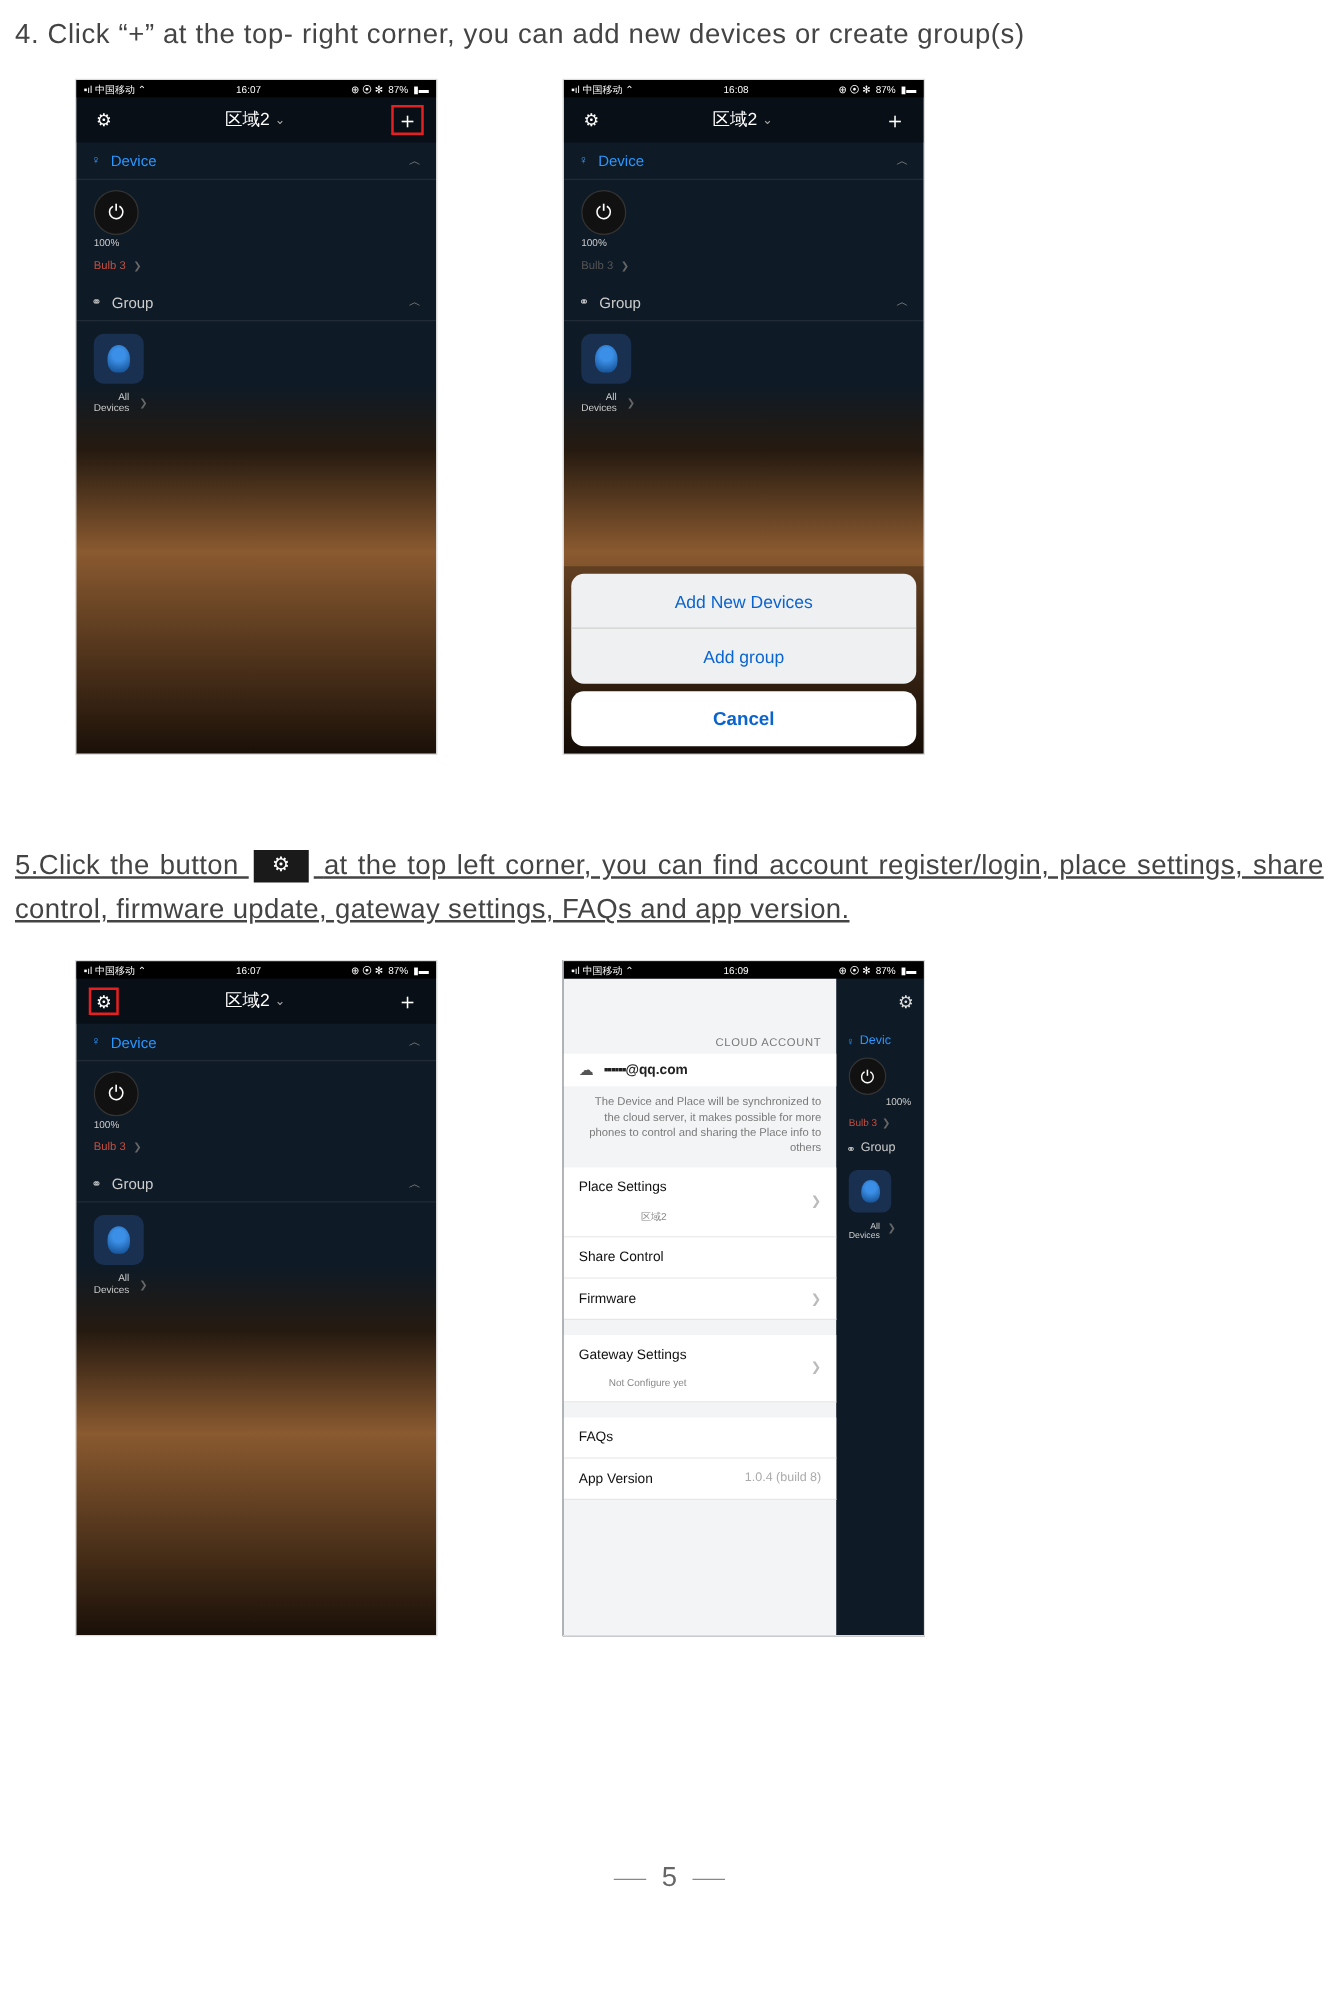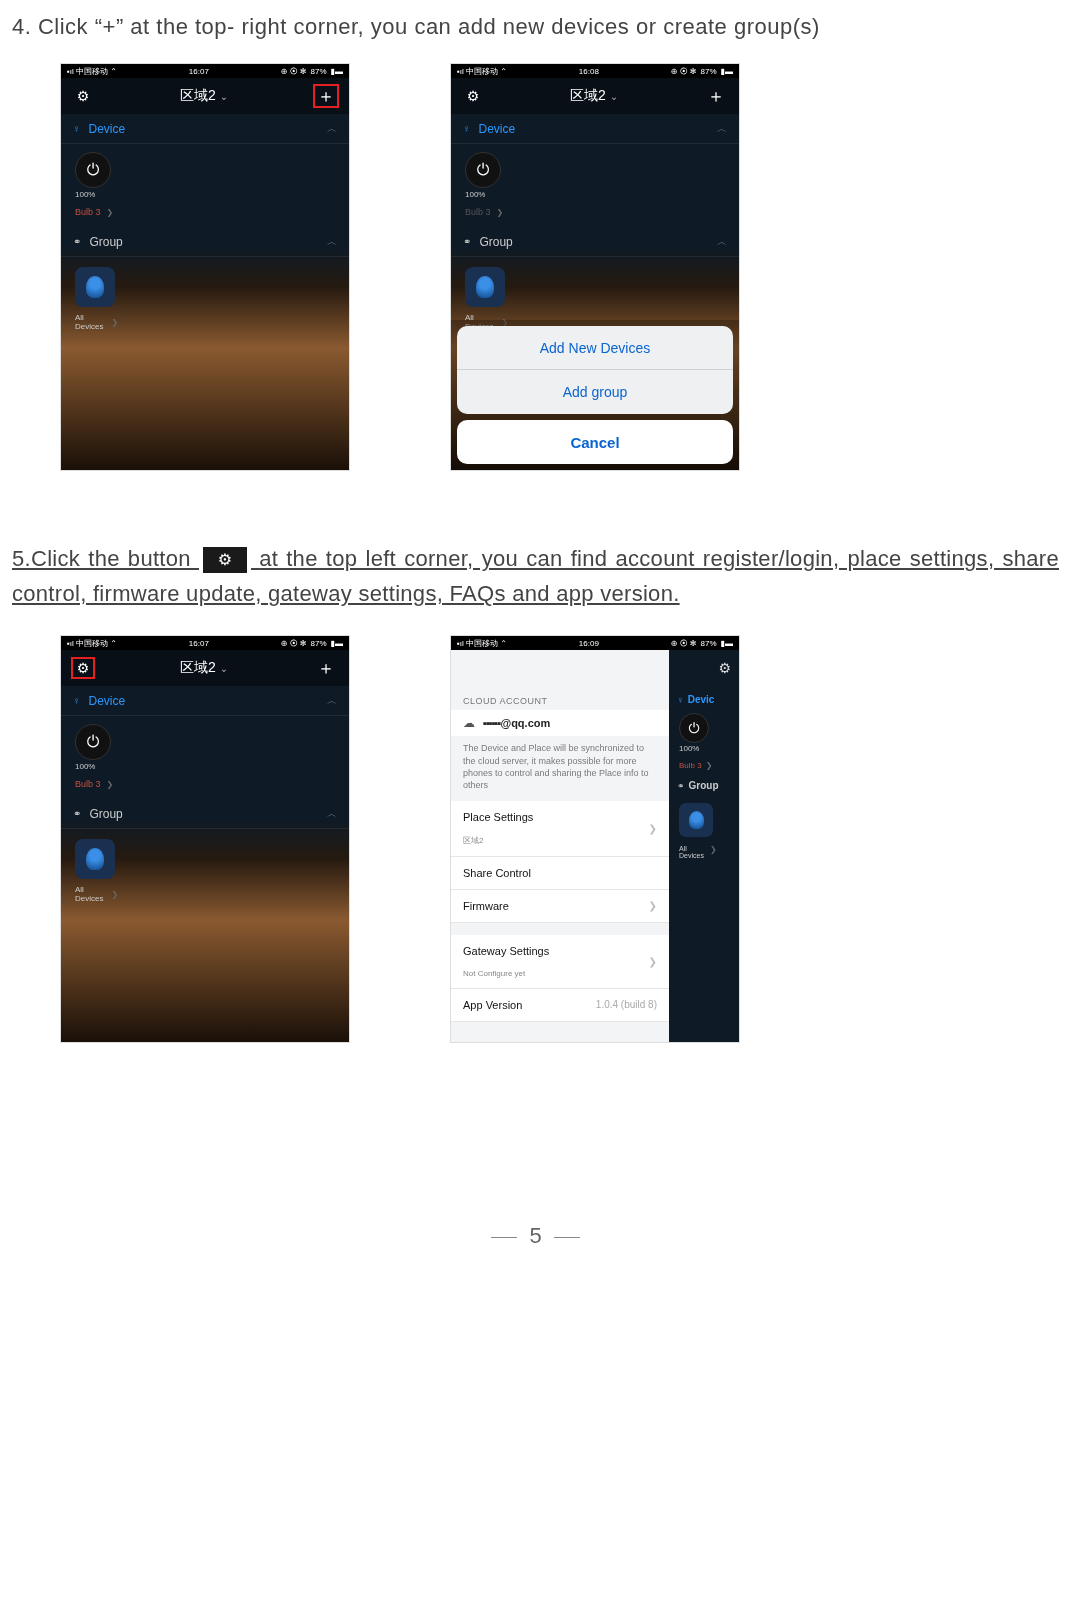--- a/index.html
+++ b/index.html
@@ -18,27 +18,28 @@
     line-height: 1.5;
   }
   .row {
     display: flex;
     justify-content: flex-start;
     gap: 100px;
     padding: 0 60px 40px;
   }
   .phone {
     width: 290px;
-    height: 408px;
+    height: 541px;
     border: 1px solid #ddd;
     position: relative;
     overflow: hidden;
     color: #fff;
     background: linear-gradient(180deg, #0e1a26 0%, #0e1a26 45%, #261a10 55%, #8a5a30 70%, #1a1008 100%);
     font-size: 10px;
+    text-align: right;
   }
   .statusbar {
     display: flex;
     justify-content: space-between;
     align-items: center;
     height: 14px;
     padding: 0 6px;
     font-size: 8px;
     background: #000;
     color: #fff;
@@ -136,21 +137,21 @@
     display: inline-flex; align-items: center; justify-content: center;
     width: 44px; height: 26px; background: #1a1a1a; color: #fff;
     font-size: 16px; vertical-align: middle; margin: 0 4px;
   }
   .drawer-underlay {
     position: absolute; right: 0; top: 14px; bottom: 0; width: 70px;
     background: #0e1a26;
     overflow: hidden;
     font-size: 9px;
   }
-  .drawer-underlay .sh-text { font-size: 10px; font-weight: bold; }
+  .drawer-underlay .sh-text { font-size: 10px; }
   .drawer-panel {
     position: absolute; left: 0; top: 14px; bottom: 0; right: 70px;
     background: #f3f4f6; color: #222;
   }
   .drawer-panel .pad { padding: 10px 12px 4px; }
   .cloud-label { font-size: 9px; color: #777; letter-spacing: 0.5px; }
   .email-row { display: flex; align-items: center; gap: 8px; padding: 6px 12px; background: #fff; }
   .cloud-icon { font-size: 12px; color: #555; }
   .email-text { font-size: 11px; font-weight: 600; }
   .redact { letter-spacing: -1px; }
@@ -448,20 +449,24 @@
         <span class="ri-title">Firmware</span>
         <span class="ri-arrow">❯</span>
       </div>
       <div class="row-item spacer-above">
         <div class="ri-left">
           <span class="ri-title">Gateway Settings</span>
           <span class="ri-sub">Not Configure yet</span>
         </div>
         <span class="ri-arrow">❯</span>
       </div>
+      <div class="row-item spacer-above">
+        <span class="ri-title">FAQs</span>
+        <span></span>
+      </div>
       <div class="row-item">
         <span class="ri-title">App Version</span>
         <span class="ri-value">1.0.4 (build 8)</span>
       </div>
     </div>
   </div>
 
 </div>
 
 <div class="footer">

